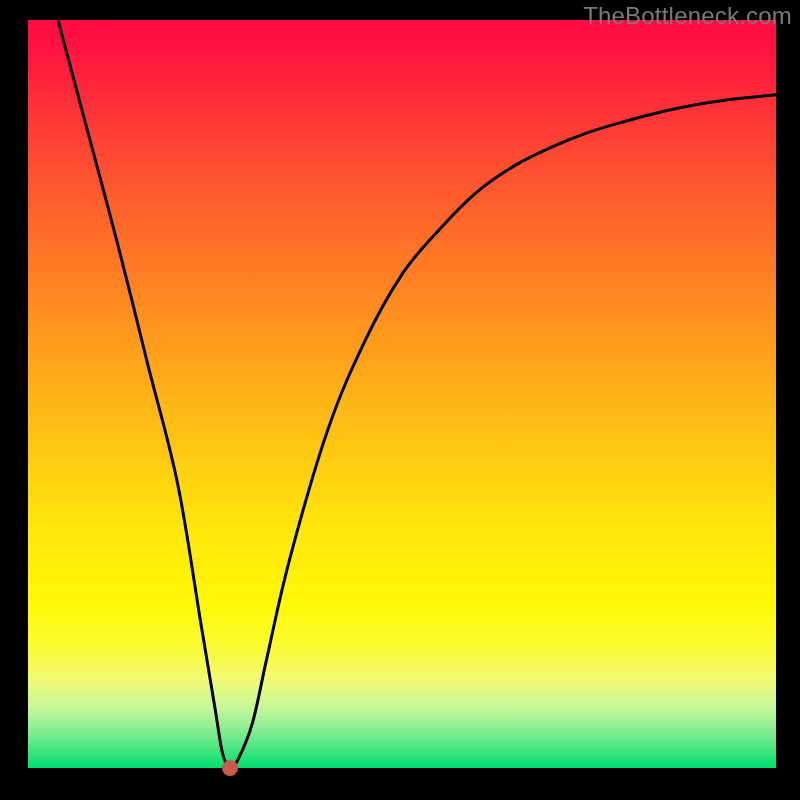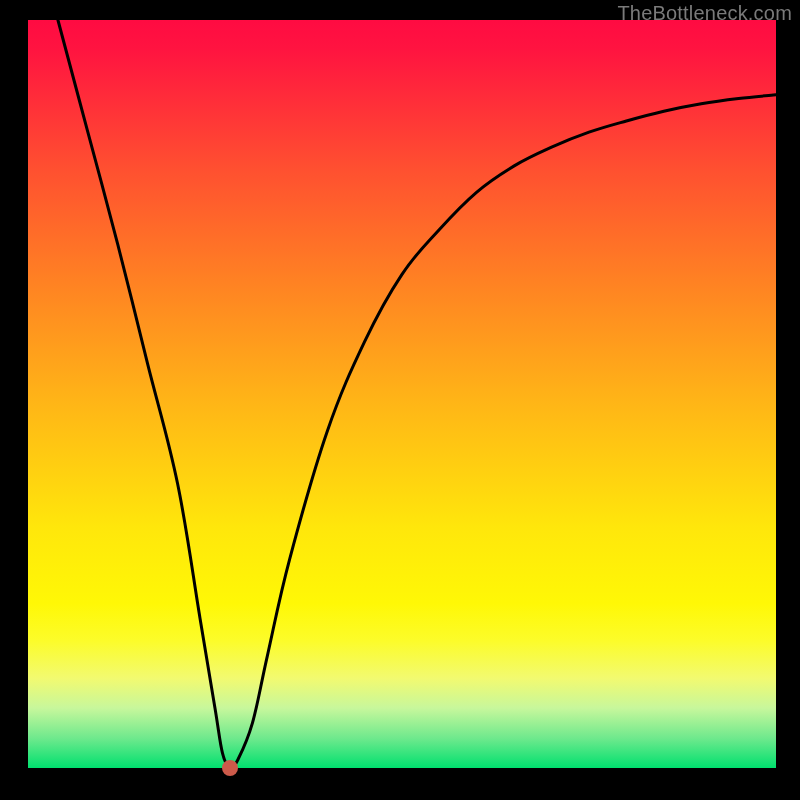--- a/index.html
+++ b/index.html
@@ -46,21 +46,21 @@
     top: 0;
     width: 748px;
     height: 748px;
     overflow: visible;
   }
   .watermark {
     position: absolute;
     top: 2px;
     right: 8px;
     color: #7a7a7a;
-    font-size: 20px;
+    font-size: 24px;
     letter-spacing: 0.2px;
     user-select: none;
   }
   .marker {
     position: absolute;
     width: 16px;
     height: 16px;
     border-radius: 50%;
     background: #cc5a4a;
     transform: translate(-50%, -50%);

